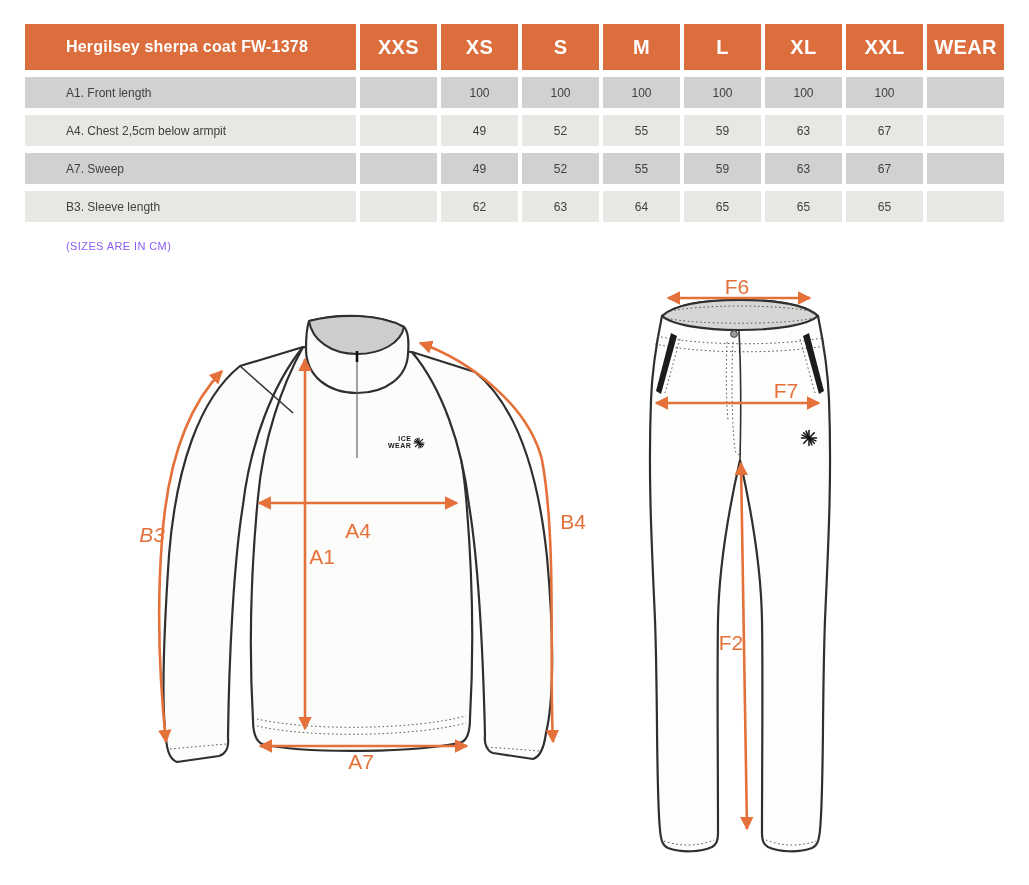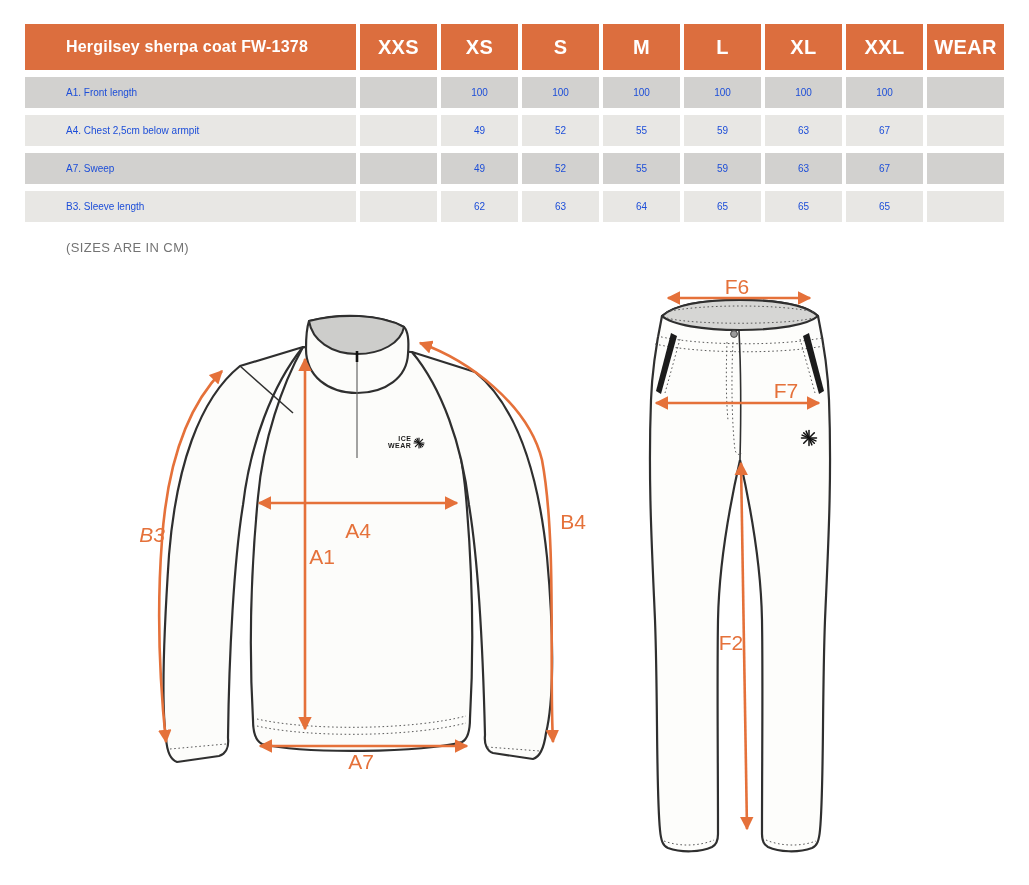--- a/index.html
+++ b/index.html
@@ -14,35 +14,35 @@
   
   .size-table {
     position:absolute; left:25px; top:24px;
     display:grid;
     grid-template-columns:331px repeat(8,77px);
     grid-template-rows:46px repeat(4,31px);
     gap:7px 4px;
   }
   .cell {
     display:flex; align-items:center; justify-content:center;
-    font-size:10px; color:#1d4ed8;
+    font-size:12px; color:#404040;
   }
   .cell.label, .cell.title { justify-content:flex-start; padding-left:41px; }
   .th {
     background:#DC6E3E; color:#ffffff;
     font-weight:bold; font-size:20px; letter-spacing:.4px;
   }
   .th.title { font-size:16px; letter-spacing:.2px; }
   .dark  { background:#D2D1CF; }
   .light { background:#E8E7E4; }
 
   .units-note {
     position:absolute; left:66px; top:240px;
-    font-size:13px; letter-spacing:.4px;
-    color:#737373;
+    font-size:11px; letter-spacing:.4px;
+    color:#8b5cf6;
   }
 
   
   .diagram-svg { position:absolute; left:0; top:0; }
 
   .mlabel {
     position:absolute;
     transform:translate(-50%,-50%);
     font-size:21px; color:#E5713A;
     white-space:nowrap;

